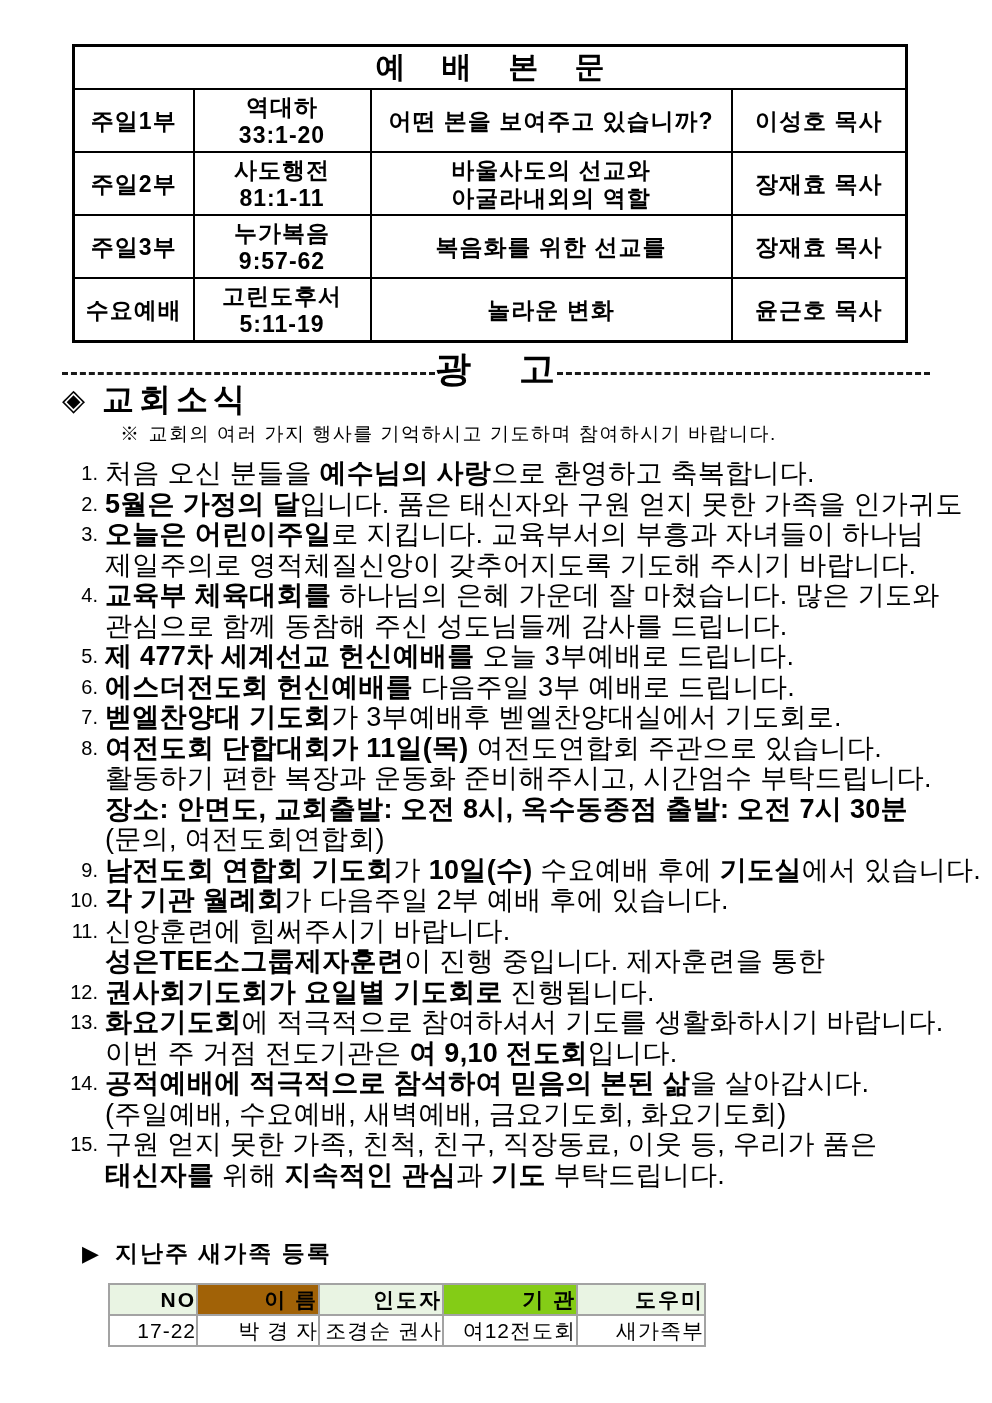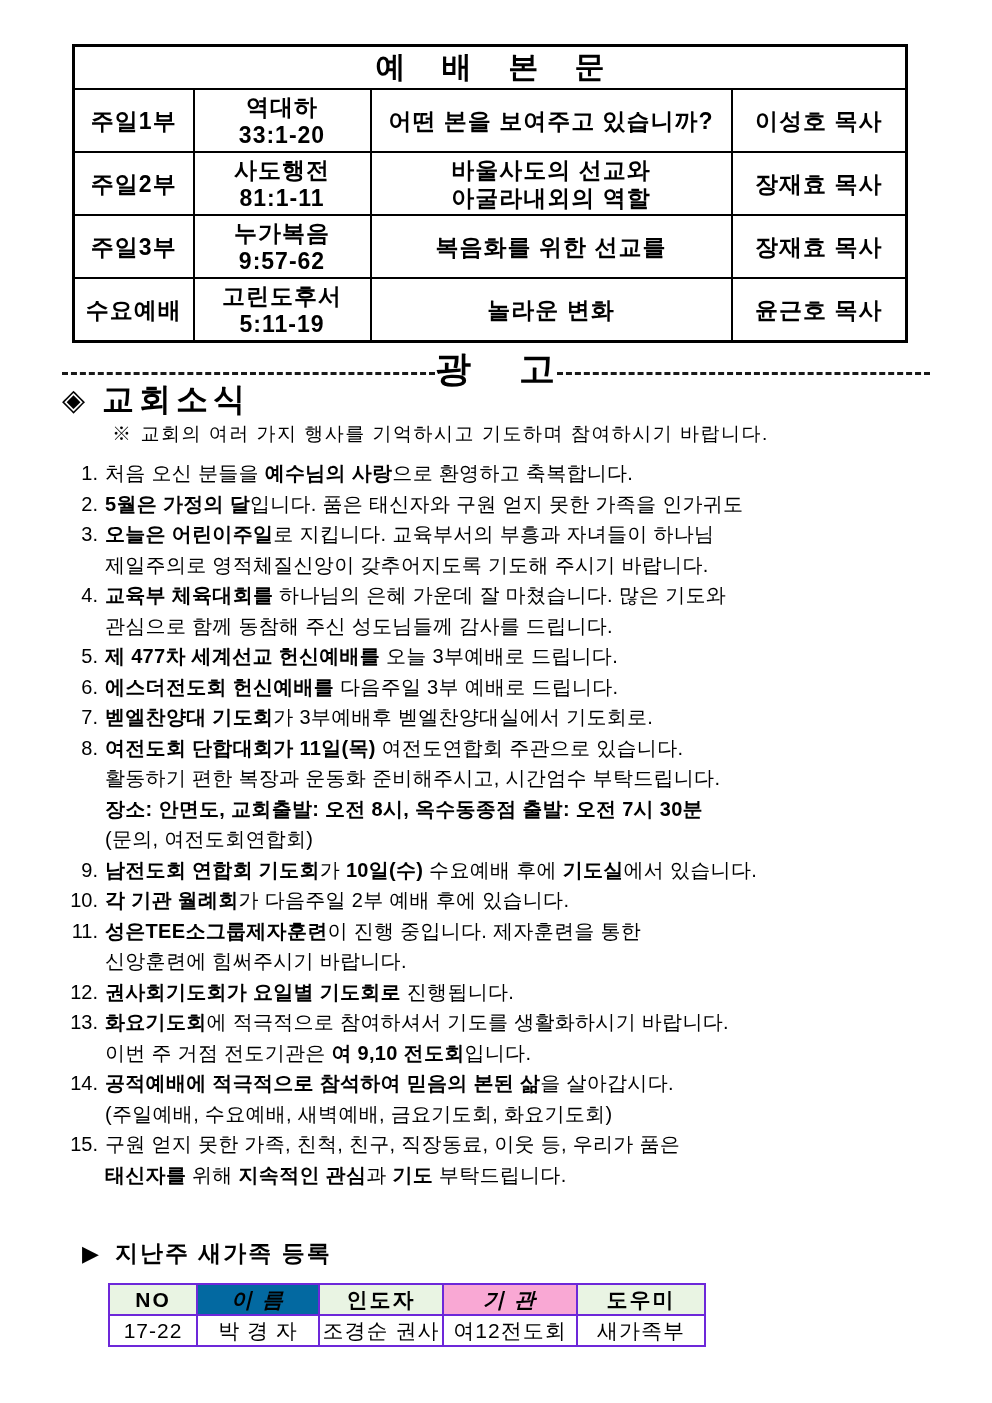--- a/index.html
+++ b/index.html
@@ -48,52 +48,52 @@
   
   .section-heading {
     position:absolute; left:62px; top:378px;
     display:flex; align-items:center; gap:12px;
     font-family:"Liberation Serif", serif;
     font-size:32px; font-weight:bold; letter-spacing:5px;
   }
   .section-heading .diamond { font-size:30px; line-height:1; font-family:"DejaVu Sans", sans-serif; }
 
   .note {
-    position:absolute; left:112px; top:421px;
+    position:absolute; left:120px; top:421px;
     font-size:19px; letter-spacing:1.5px; white-space:nowrap;
   }
   .note .marker { margin-right:8px; }
 
   
   .ann-list { position:absolute; left:62px; top:458px; width:872px; }
   .ann-item { display:flex; align-items:flex-start; }
   .ann-num {
     flex:0 0 36px; text-align:right;
     font-size:20px; line-height:30.5px; white-space:pre;
   }
-  .ann-lines { margin-left:7px; font-size:20px; line-height:30.5px; letter-spacing:0.3px; }
+  .ann-lines { margin-left:7px; font-size:27px; line-height:30.5px; letter-spacing:0.3px; }
   .ann-line { white-space:nowrap; }
   .ann-line .b { font-weight:bold; }
 
   
   .family-label {
     position:absolute; left:82px; top:1238px;
     display:flex; align-items:center; gap:14px;
     font-size:23px; font-weight:bold; letter-spacing:2px;
   }
   .family-label .tri { font-size:22px; line-height:1; font-family:"DejaVu Sans", sans-serif; }
 
   .family {
     position:absolute; left:108px; top:1283px;
     border-collapse:collapse; table-layout:fixed;
     border:2px solid #000;
   }
   .family th, .family td {
-    border:2px solid #6d28d9;
-    text-align:center; vertical-align:middle; padding:0;
+    border:2px solid #a3a3a3;
+    text-align:right; vertical-align:middle; padding:0;
   }
   .family th { height:29px; font-size:21px; font-weight:bold; letter-spacing:2px; }
   .family td { height:29px; font-size:21px; font-weight:normal; letter-spacing:1px; }
   .family col.f1 { width:88px; }
   .family col.f2 { width:122px; }
   .family col.f3 { width:124px; }
   .family col.f4 { width:134px; }
   .family col.f5 { width:128px; }
 </style>
 </head>
@@ -239,22 +239,22 @@
       </div>
       <div class="ann-item">
         <div class="ann-num">10.</div>
         <div class="ann-lines">
           <div class="ann-line"><span class="b">각 기관 월례회</span><span>가 다음주일 2부 예배 후에 있습니다.</span></div>
         </div>
       </div>
       <div class="ann-item">
         <div class="ann-num">11.</div>
         <div class="ann-lines">
+          <div class="ann-line"><span>신앙훈련에 힘써주시기 바랍니다.</span></div>
           <div class="ann-line"><span class="b">성은TEE소그룹제자훈련</span><span>이 진행 중입니다. 제자훈련을 통한</span></div>
-          <div class="ann-line"><span>신앙훈련에 힘써주시기 바랍니다.</span></div>
         </div>
       </div>
       <div class="ann-item">
         <div class="ann-num">12.</div>
         <div class="ann-lines">
           <div class="ann-line"><span class="b">권사회기도회가 요일별 기도회로</span><span> 진행됩니다.</span></div>
         </div>
       </div>
       <div class="ann-item">
         <div class="ann-num">13.</div>
@@ -288,23 +288,23 @@
     <colgroup>
       <col class="f1">
         <col class="f2">
         <col class="f3">
         <col class="f4">
         <col class="f5">
     </colgroup>
     <thead>
       <tr>
           <th style="background: rgb(233, 244, 227);">NO</th>
-          <th style="background: #0369a1; font-style: italic;">이 름</th>
+          <th style="background: #a16207;">이 름</th>
           <th style="background: rgb(233, 244, 227);">인도자</th>
-          <th style="background: #f9a8d4; font-style: italic;">기 관</th>
+          <th style="background: #84cc16;">기 관</th>
           <th style="background: rgb(233, 244, 227);">도우미</th>
         </tr>
     </thead>
     <tbody>
         <tr>
           <td>17-22</td>
           <td>박 경 자</td>
           <td>조경순 권사</td>
           <td>여12전도회</td>
           <td>새가족부</td>

